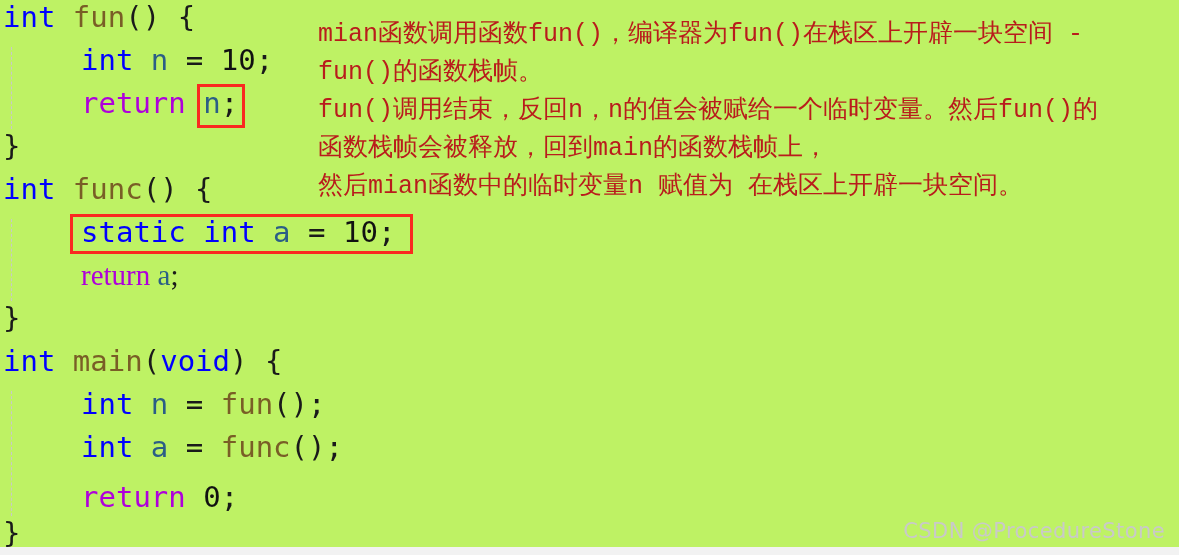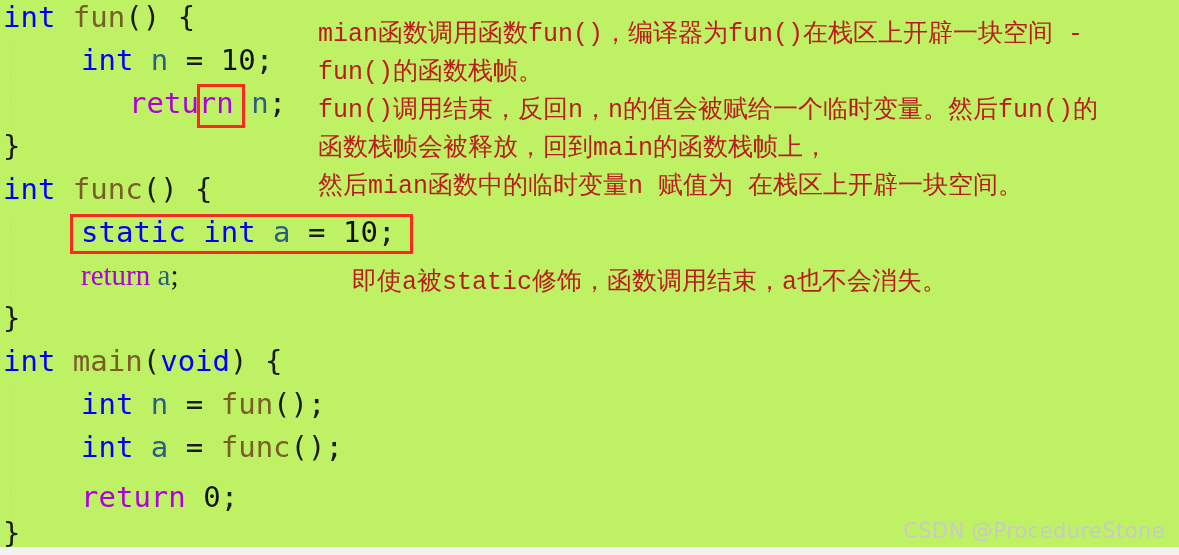--- a/index.html
+++ b/index.html
@@ -101,37 +101,37 @@
 
 <div id="code-area">
   <div id="indent-guides">
       <div class="indent-guide" style="left: 11px; top: 47px; height: 82px;"></div>
       <div class="indent-guide" style="left: 11px; top: 219px; height: 82px;"></div>
       <div class="indent-guide" style="left: 11px; top: 391px; height: 125px;"></div>
     </div>
   <div id="code-lines">
       <div class="code-line" style="top: -4px; left: 3px;"><span class="kw">int</span><span class="punct"> </span><span class="fn">fun</span><span class="punct">() {</span></div>
       <div class="code-line" style="top: 39px; left: 81px;"><span class="kw">int</span><span class="punct"> </span><span class="var">n</span><span class="op"> = </span><span class="num">10</span><span class="punct">;</span></div>
-      <div class="code-line" style="top: 82px; left: 81px; margin-left: 48px;"><span class="ret">return</span><span class="punct"> </span><span class="var">n</span><span class="punct">;</span></div>
+      <div class="code-line" style="top: 82px; left: 81px;"><span class="ret">return</span><span class="punct"> </span><span class="var">n</span><span class="punct">;</span></div>
       <div class="code-line" style="top: 125px; left: 3px;"><span class="punct">}</span></div>
       <div class="code-line" style="top: 168px; left: 3px;"><span class="kw">int</span><span class="punct"> </span><span class="fn">func</span><span class="punct">() {</span></div>
       <div class="code-line" style="top: 211px; left: 81px;"><span class="kw">static</span><span class="punct"> </span><span class="kw">int</span><span class="punct"> </span><span class="var">a</span><span class="op"> = </span><span class="num">10</span><span class="punct">;</span></div>
       <div class="code-line" style="top: 254px; left: 81px; font-family: Liberation Serif, serif;"><span class="ret">return</span><span class="punct"> </span><span class="var">a</span><span class="punct">;</span></div>
       <div class="code-line" style="top: 297px; left: 3px;"><span class="punct">}</span></div>
       <div class="code-line" style="top: 340px; left: 3px;"><span class="kw">int</span><span class="punct"> </span><span class="fn">main</span><span class="punct">(</span><span class="kw">void</span><span class="punct">) {</span></div>
       <div class="code-line" style="top: 383px; left: 81px;"><span class="kw">int</span><span class="punct"> </span><span class="var">n</span><span class="op"> = </span><span class="fn">fun</span><span class="punct">();</span></div>
       <div class="code-line" style="top: 426px; left: 81px;"><span class="kw">int</span><span class="punct"> </span><span class="var">a</span><span class="op"> = </span><span class="fn">func</span><span class="punct">();</span></div>
       <div class="code-line" style="top: 469px; left: 81px; margin-top: 7px;"><span class="ret">return</span><span class="punct"> </span><span class="num">0</span><span class="punct">;</span></div>
       <div class="code-line" style="top: 512px; left: 3px;"><span class="punct">}</span></div>
     </div>
   <div id="highlight-boxes">
       <div class="hl-box" style="left: 197px; top: 84px; width: 48px; height: 44px;"></div>
       <div class="hl-box" style="left: 70px; top: 214px; width: 343px; height: 40px;"></div>
     </div>
 </div>
 
 <div id="annotation-fun-block" class="annotation" style="left: 318px; top: 16px;"><div>mian函数调用函数fun()，编译器为fun()在栈区上开辟一块空间 -</div><div>fun()的函数栈帧。</div><div>fun()调用结束，反回n，n的值会被赋给一个临时变量。然后fun()的</div><div>函数栈帧会被释放，回到main的函数栈帧上，</div><div>然后mian函数中的临时变量n 赋值为 在栈区上开辟一块空间。</div></div>
 
-<div id="annotation-static-block" class="annotation" style="left: 352px; top: 264px;"><div>即使a被static修饰，函数调用结束，a也不会消失。</div></div>
+<div id="annotation-static-block" class="annotation" style="left: 352px; top: 264px;"></div>
 
 <div id="bottom-strip"></div>
 
 <div id="watermark">CSDN @ProcedureStone</div>
 
 </body></html>

